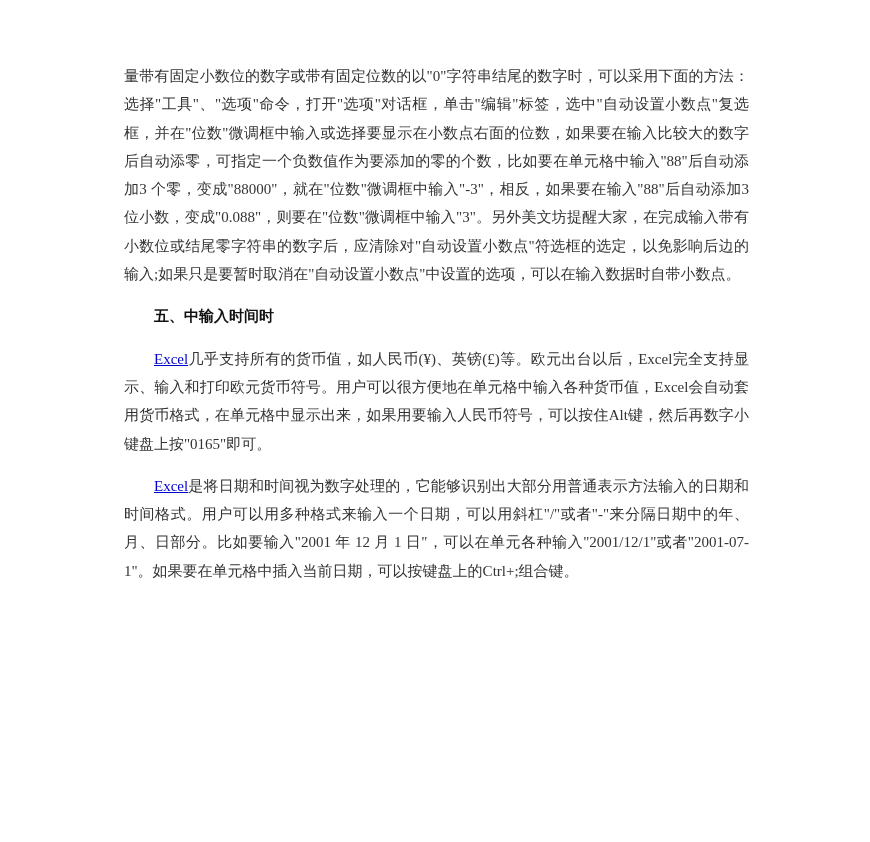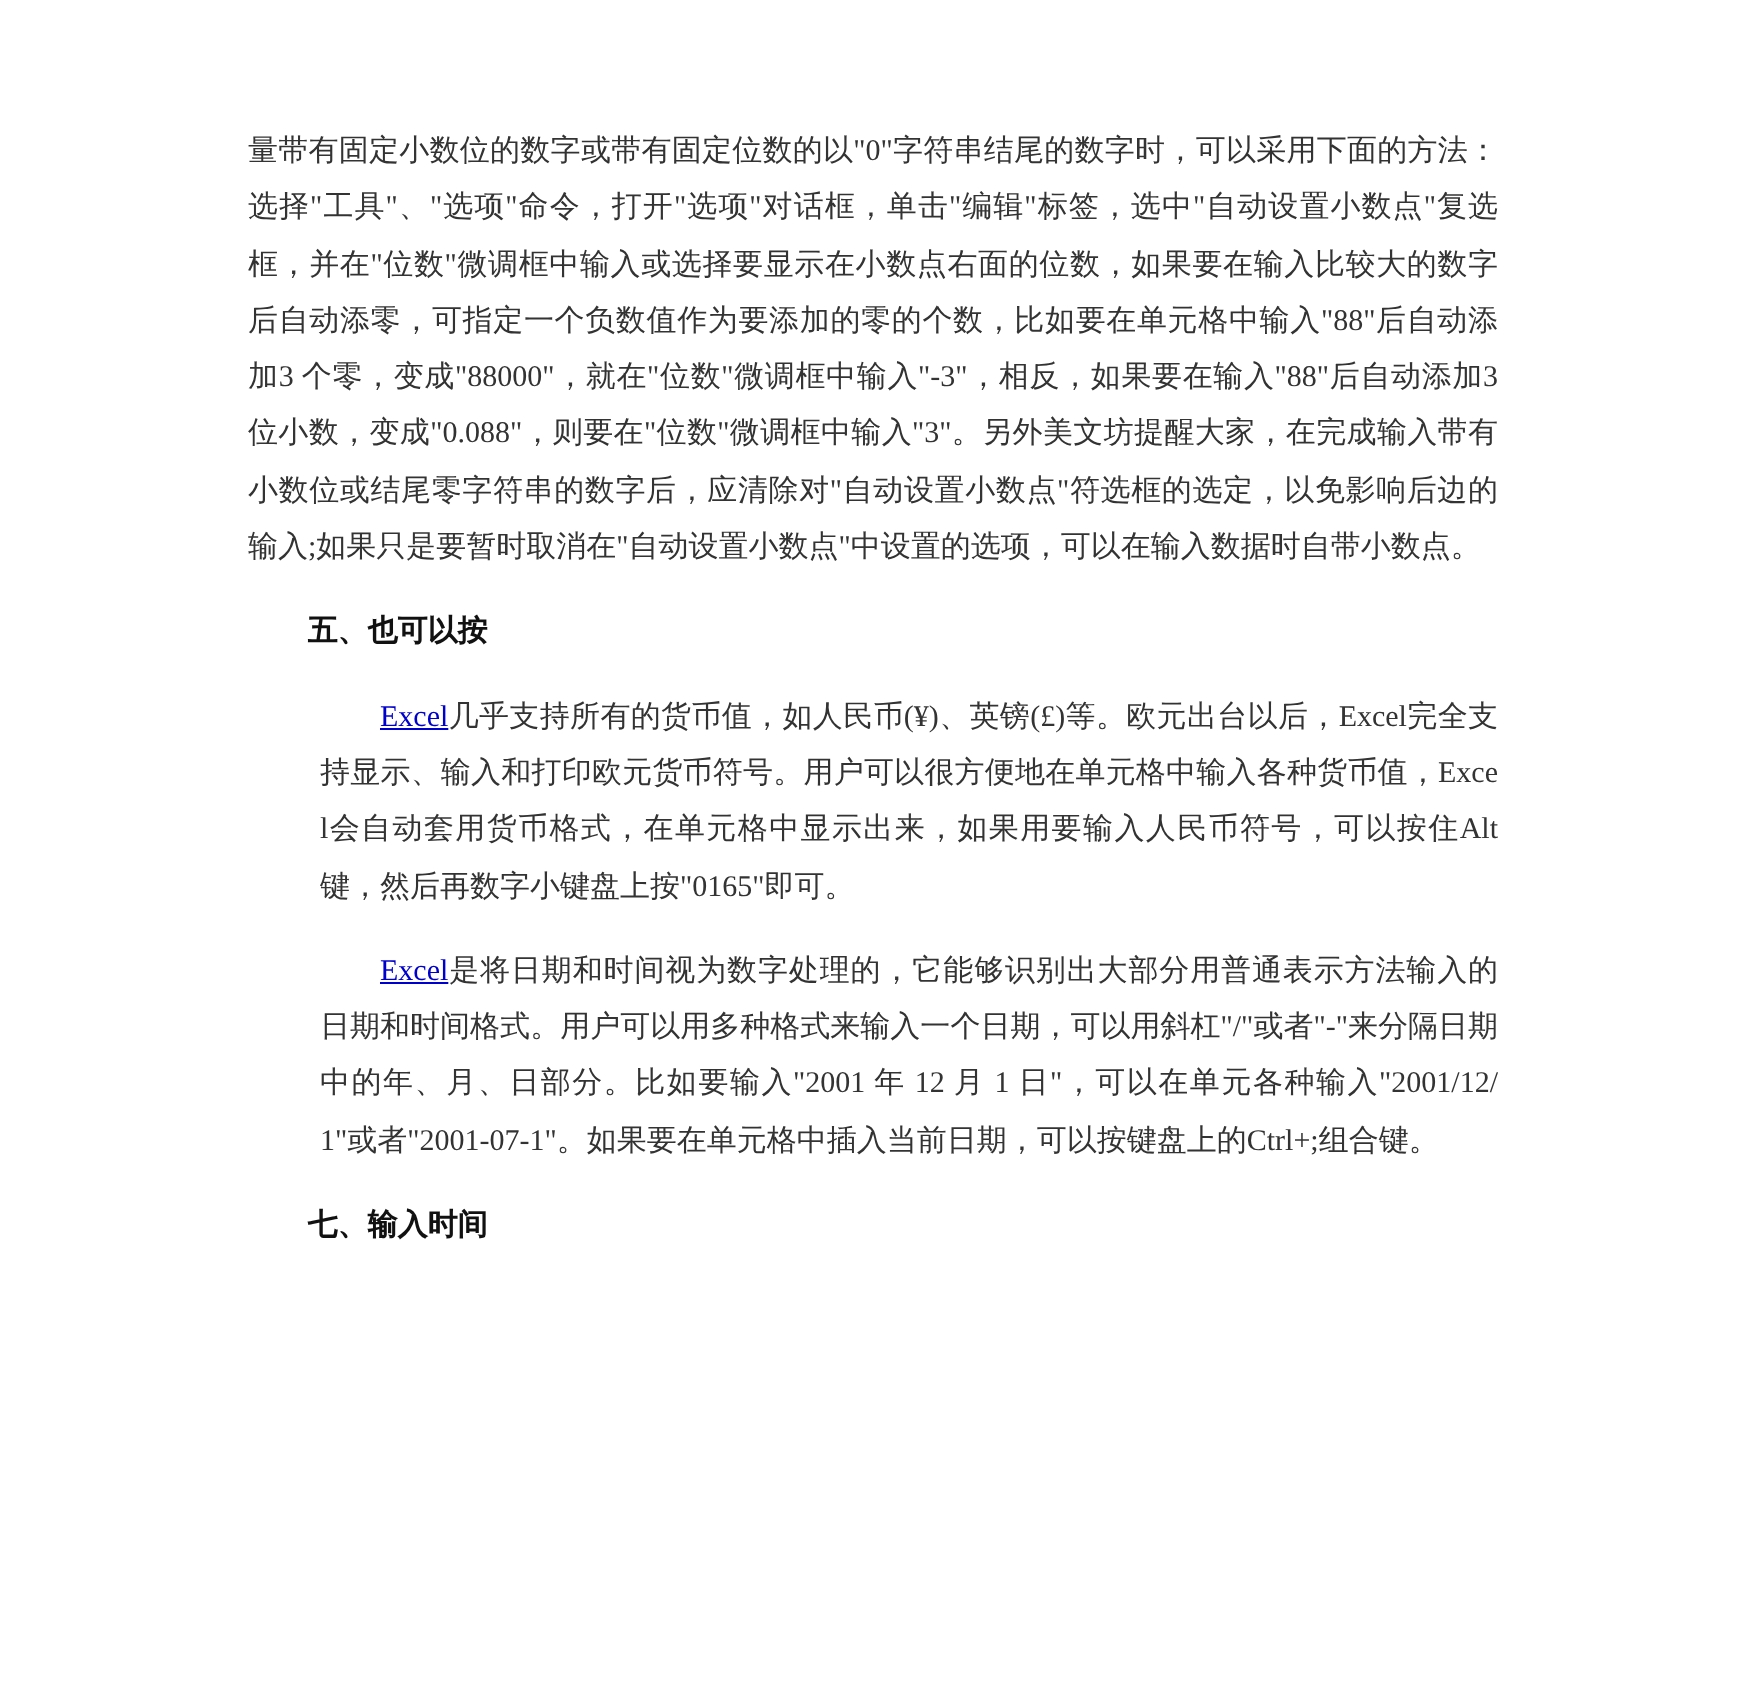--- a/index.html
+++ b/index.html
@@ -39,21 +39,20 @@
     word-break:break-all;
   }
   .content p{
     margin:14px 0;
   }
   .content p:first-child{
     margin-top:0;
   }
   .content p.indent{
     text-indent:2em;
-    margin-left:36px;
   }
   .content h3{
     margin:14px 0;
     font-size:15px;
     font-weight:bold;
     color:var(--heading);
     text-indent:2em;
     line-height:28.3px;
     text-align:left;
   }
@@ -62,18 +61,17 @@
     text-decoration:underline;
     cursor:pointer;
   }
 </style>
 </head>
 <body>
 
 <div class="page">
   <div class="content" id="document-content">
       <p class="para"><span>量带有固定小数位的数字或带有固定位数的以"0"字符串结尾的数字时，可以采用下面的方法：选择"工具"、"选项"命令，打开"选项"对话框，单击"编辑"标签，选中"自动设置小数点"复选框，并在"位数"微调框中输入或选择要显示在小数点右面的位数，如果要在输入比较大的数字后自动添零，可指定一个负数值作为要添加的零的个数，比如要在单元格中输入"88"后自动添加3 个零，变成"88000"，就在"位数"微调框中输入"-3"，相反，如果要在输入"88"后自动添加3 位小数，变成"0.088"，则要在"位数"微调框中输入"3"。另外美文坊提醒大家，在完成输入带有小数位或结尾零字符串的数字后，应清除对"自动设置小数点"符选框的选定，以免影响后边的输入;如果只是要暂时取消在"自动设置小数点"中设置的选项，可以在输入数据时自带小数点。</span></p>
-      <h3>五、也可以按</h3>
+      <h3>五、中输入时间时</h3>
       <p class="para indent"><a class="excel-link">Excel</a><span>几乎支持所有的货币值，如人民币(¥)、英镑(£)等。欧元出台以后，Excel完全支持显示、输入和打印欧元货币符号。用户可以很方便地在单元格中输入各种货币值，Excel会自动套用货币格式，在单元格中显示出来，如果用要输入人民币符号，可以按住Alt键，然后再数字小键盘上按"0165"即可。</span></p>
       <p class="para indent"><a class="excel-link">Excel</a><span>是将日期和时间视为数字处理的，它能够识别出大部分用普通表示方法输入的日期和时间格式。用户可以用多种格式来输入一个日期，可以用斜杠"/"或者"-"来分隔日期中的年、月、日部分。比如要输入"2001 年 12 月 1 日"，可以在单元各种输入"2001/12/1"或者"2001-07-1"。如果要在单元格中插入当前日期，可以按键盘上的Ctrl+;组合键。</span></p>
-      <h3>七、输入时间</h3>
     </div>
 </div>
 
 </body></html>

